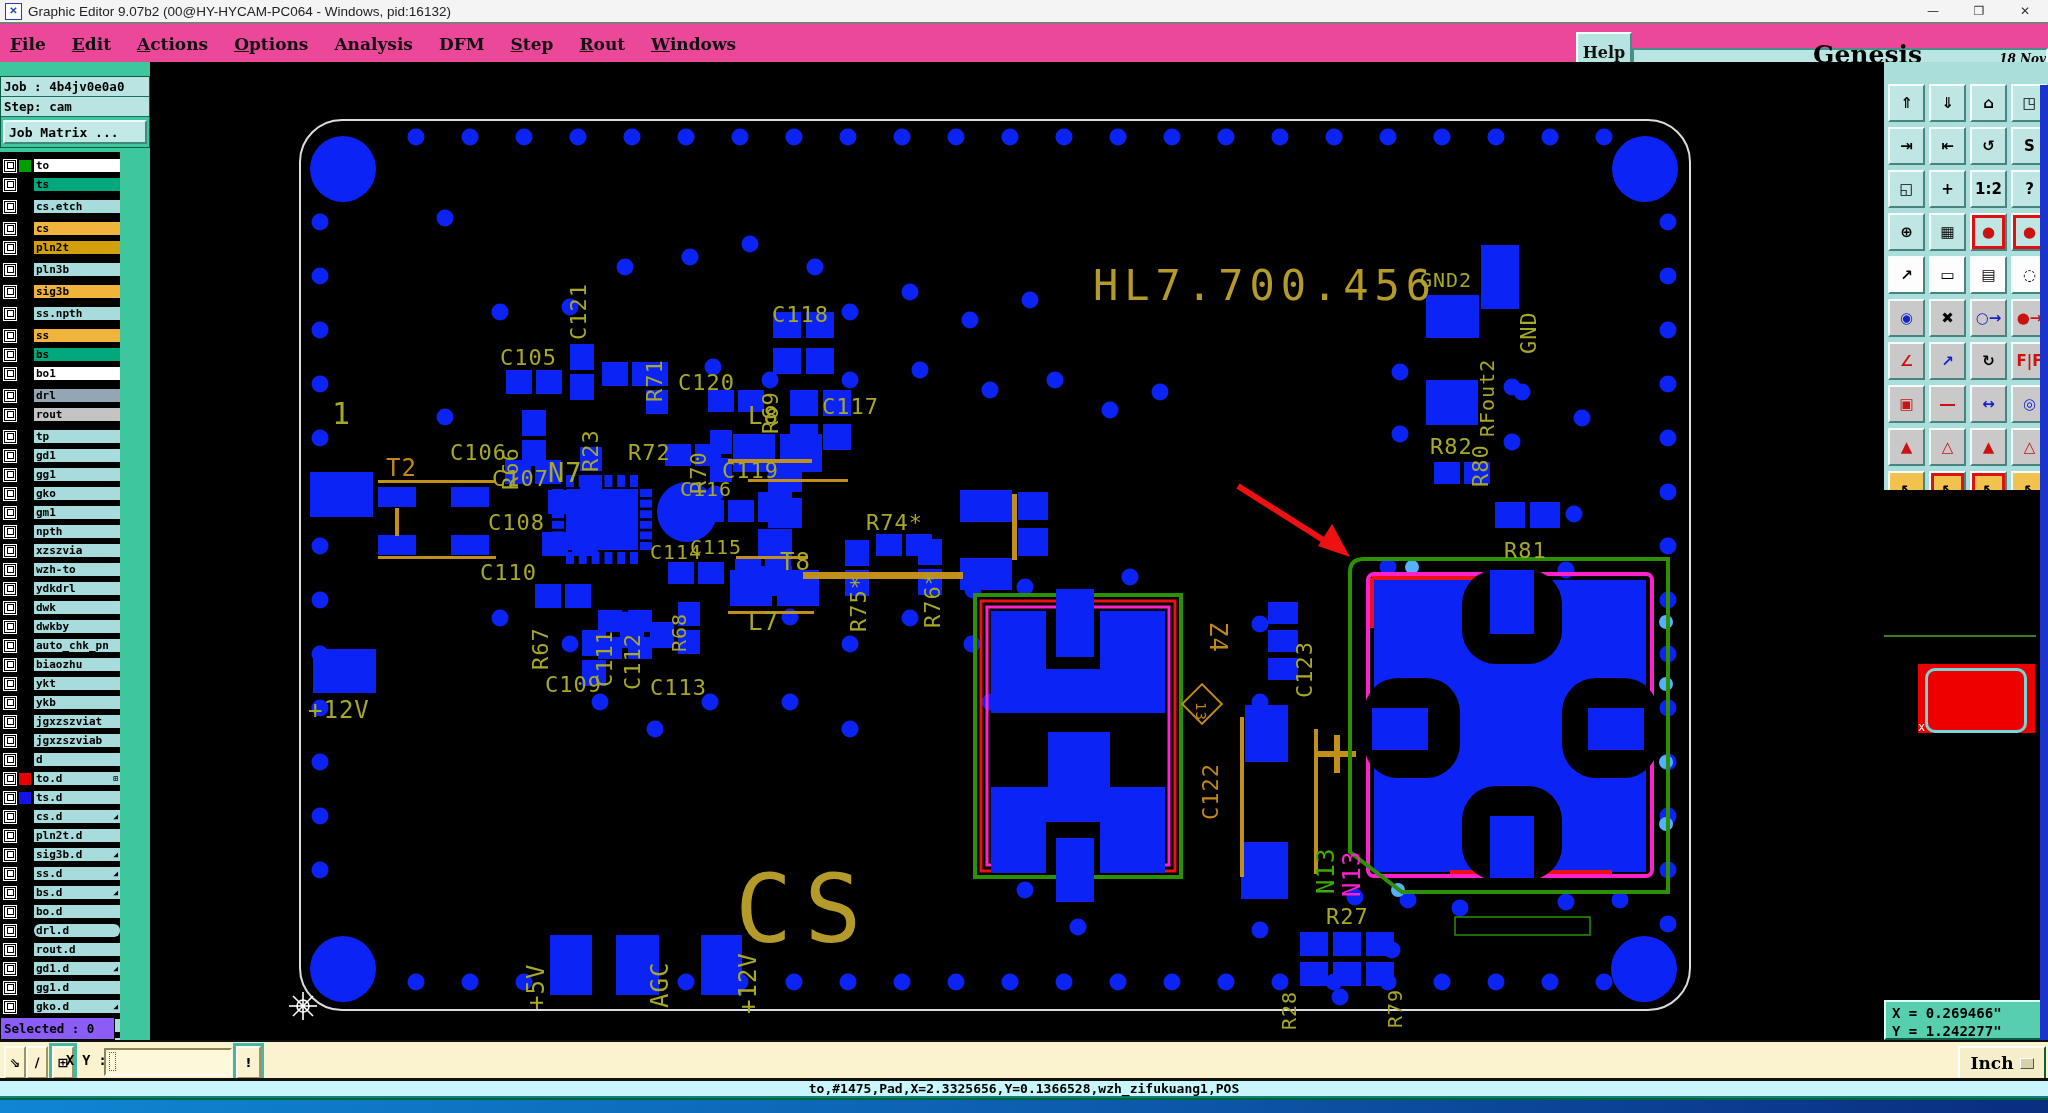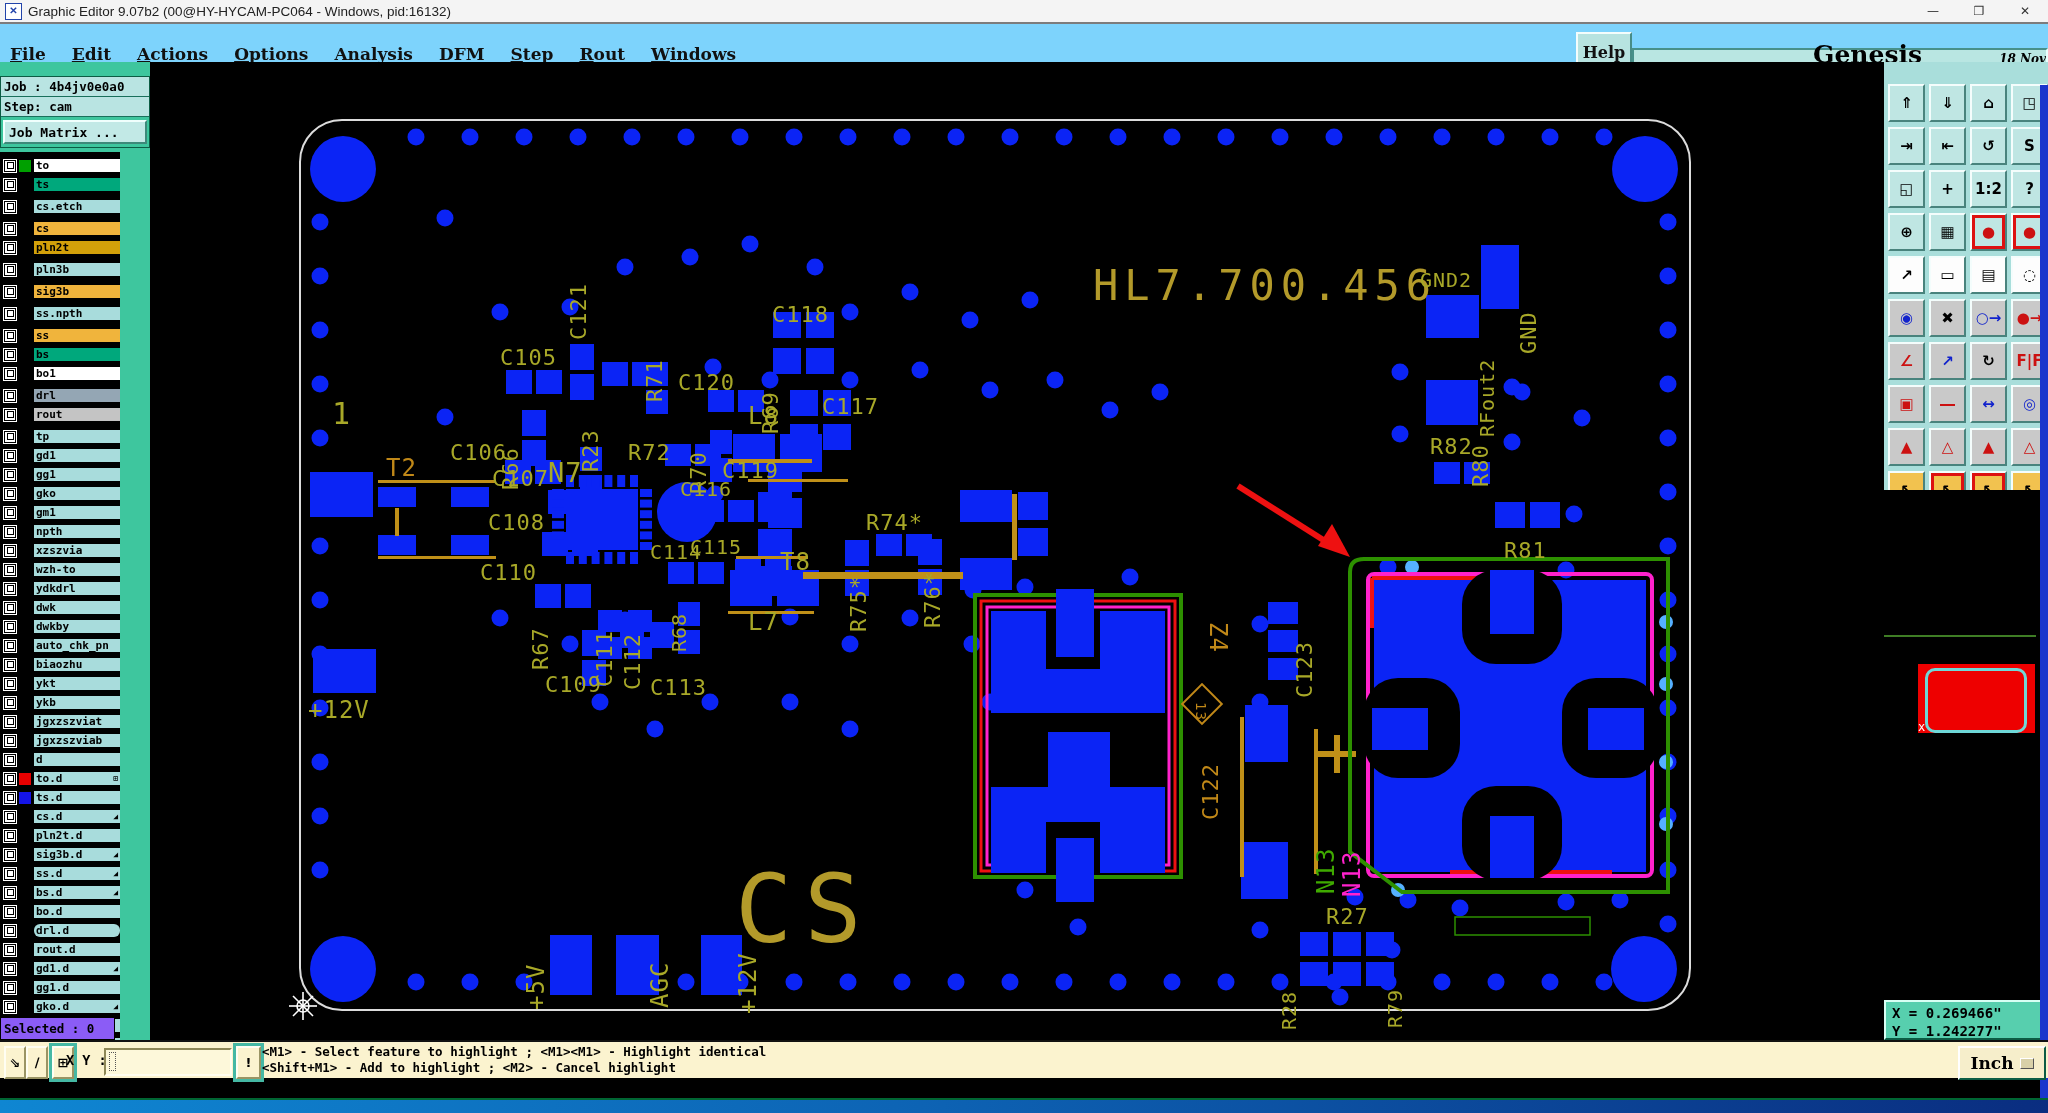--- a/index.html
+++ b/index.html
@@ -9,22 +9,22 @@
   
   #title-bar{left:0;top:0;width:2048px;height:22px;background:#f4f4f4;border-bottom:1px solid #888;
              display:flex;align-items:center;}
   #app-icon{width:15px;height:15px;margin:0 6px 0 5px;border:1px solid #2244aa;background:#fff;
             color:#2244aa;font-size:10px;line-height:13px;text-align:center;font-weight:bold;}
   #title-text{font-size:13.5px;color:#222;}
   #win-controls{margin-left:auto;display:flex;height:22px;}
   .win-btn{width:46px;height:22px;display:flex;align-items:center;justify-content:center;
            font-size:12px;color:#333;font-family:"DejaVu Sans",sans-serif;}
   
-  #menu-bar{left:0;top:22px;width:2048px;height:40px;background:#7dd3fc;border-top:2px solid #7c7c7c;
-            display:flex;align-items:flex-end;}
+  #menu-bar{left:0;top:22px;width:2048px;height:40px;background:#ec4899;border-top:2px solid #7c7c7c;
+            display:flex;align-items:center;}
   .menu-item{font-family:"DejaVu Serif",serif;font-weight:bold;font-size:17px;color:#111;
              margin-left:26px;}
   .menu-item:first-child{margin-left:10px;}
   .mu{text-decoration:underline;}
   #help-btn{position:absolute;left:1576px;top:8px;width:52px;height:36px;background:#b7e3e0;
             border:1px solid #222;border-top:2px solid #f4fdfc;border-left:2px solid #f4fdfc;
             border-right:2px solid #478c86;border-bottom:2px solid #478c86;
             font-family:"DejaVu Serif",serif;font-weight:bold;font-size:16px;color:#111;
             display:flex;align-items:center;justify-content:center;}
   #brand-panel{left:1632px;top:24px;width:412px;height:52px;background:#b9e6e2;
@@ -884,22 +884,23 @@
         <div class="cmd-btn" style="left: 4px; width: 18px;">⇘</div>
         <div class="cmd-btn" style="left: 26px; width: 18px;">∕</div>
         <div class="cmd-btn teal-frame" style="left: 52px; width: 18px;">⊞</div>
       </div>
     <div id="xy-label">X Y :</div>
     <div id="xy-input">
       <div id="xy-caret"></div>
       <span></span>
     </div>
     <div class="cmd-btn teal-frame" style="left:236px;width:21px;">!</div>
-    <div id="cmd-help"><span>&lt;M1&gt; - Select feature to highlight ; &lt;M1&gt;&lt;M1&gt; - Highlight identical</span>
-<span>&lt;Shift+M1&gt; - Add to highlight ; &lt;M2&gt; - Cancel highlight</span></div>
     <div id="inch-btn">
       <span>Inch</span>
         <span class="dd"></span>
     </div>
   </div>
 
+  <div class="abs" id="status-bar">
+    <span>to,#1475,Pad,X=2.3325656,Y=0.1366528,wzh_zifukuang1,POS</span>
+  </div>
   <div class="abs" id="taskbar-strip"></div>
 </div>
 
 </body></html>

